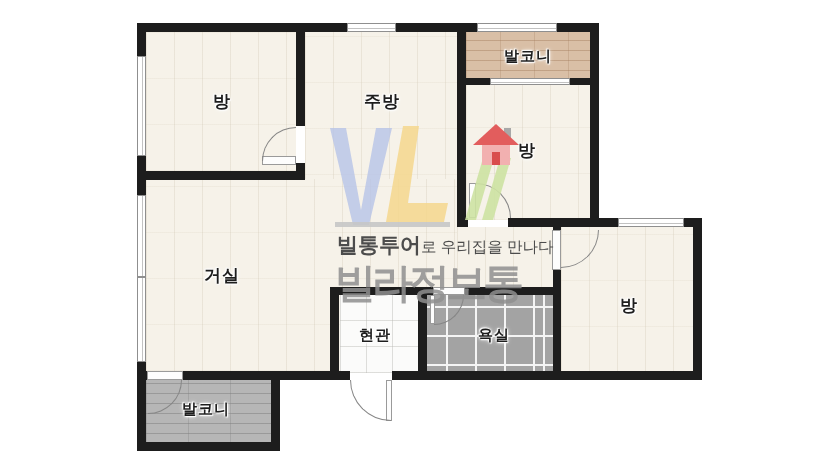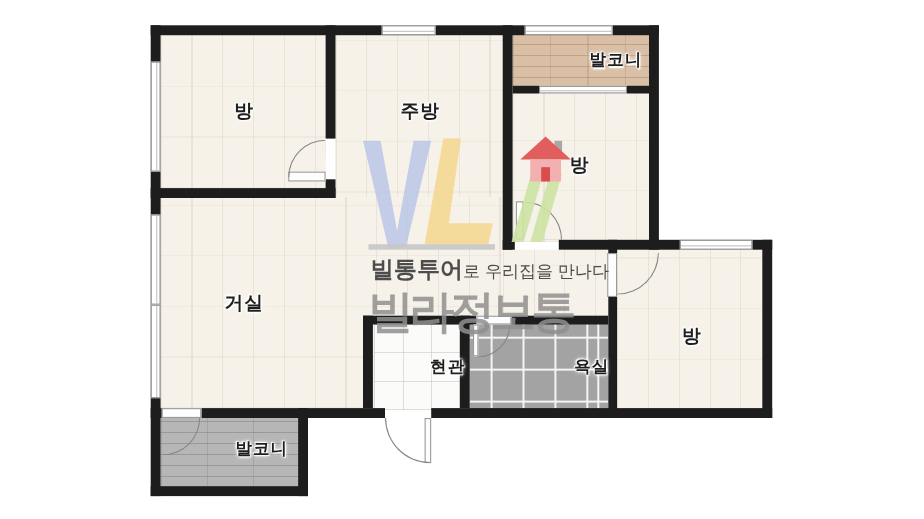--- a/index.html
+++ b/index.html
@@ -36,21 +36,21 @@
   .leaf{position:absolute;background:#fdfdfd;border:1px solid #9a9a9a;box-sizing:border-box;z-index:13;}
   .arc{position:absolute;box-sizing:border-box;border:0 solid #868686;z-index:13;}
   .arc.tl{border-top-width:1.5px;border-left-width:1.5px;border-radius:100% 0 0 0;}
   .arc.tr{border-top-width:1.5px;border-right-width:1.5px;border-radius:0 100% 0 0;}
   .arc.br{border-bottom-width:1.5px;border-right-width:1.5px;border-radius:0 0 100% 0;}
   .arc.bl{border-bottom-width:1.5px;border-left-width:1.5px;border-radius:0 0 0 100%;}
   
   .lbl{position:absolute;transform:translate(-50%,-50%);z-index:24;white-space:nowrap;
        font-weight:700;font-size:17px;line-height:1;color:#1e1e1e;letter-spacing:1px;
        text-shadow:0 0 2px #fff,0 0 3px #fff,0 0 5px #fff,1px 1px 1px #fff,-1px -1px 1px #fff;}
-  .lbl.small{font-size:15px;margin-left:32px;}
+  .lbl.small{font-size:15px;}
   
   .wm{position:absolute;left:325px;top:118px;z-index:30;pointer-events:none;}
 </style>
 </head>
 <body>
 
 <div class="stage">
 
   <div class="floor" style="left:146px;top:31px;width:150px;height:140px;"></div>
   <div class="floor" style="left:305px;top:31px;width:152px;height:190px;"></div>
@@ -113,21 +113,21 @@
 
   <div class="leaf" style="left:552px;top:230px;width:9px;height:40px;"></div>
   <div class="arc br" style="left:561px;top:230px;width:38px;height:38px;"></div>
 
   <div class="lbl" style="left:222px;top:101px;">방</div>
   <div class="lbl" style="left:382px;top:101px;text-align:right;">주방</div>
   <div class="lbl small" style="left:528px;top:55px;">발코니</div>
   <div class="lbl" style="left:527px;top:150px;">방</div>
   <div class="lbl" style="left:222px;top:275px;">거실</div>
   <div class="lbl small" style="left:375px;top:334px;">현관</div>
-  <div class="lbl small" style="left:506px;top:334px;">욕실</div>
+  <div class="lbl small" style="left:494px;top:334px;">욕실</div>
   <div class="lbl" style="left:629px;top:305px;">방</div>
   <div class="lbl small" style="left:206px;top:408px;">발코니</div>
 
   <svg class="wm" width="290" height="190" viewBox="0 0 290 190">
     <polygon points="5,10 21,10 36,92 51,10 67,10 44,107 28,107" fill="#b7c3e7" fill-opacity="0.8"></polygon>
     <polygon points="78,8 94,8 83,85 123,85 119,104 61,104" fill="#f4d78d" fill-opacity="0.85"></polygon>
     <polygon points="158,40 169,40 151,102 140,102" fill="#cde2a2" fill-opacity="0.9"></polygon>
     <polygon points="175,40 186,40 168,102 157,102" fill="#cde2a2" fill-opacity="0.9"></polygon>
     <g>
       <rect x="179" y="10" width="7" height="15" fill="#a8a8a8"></rect>

